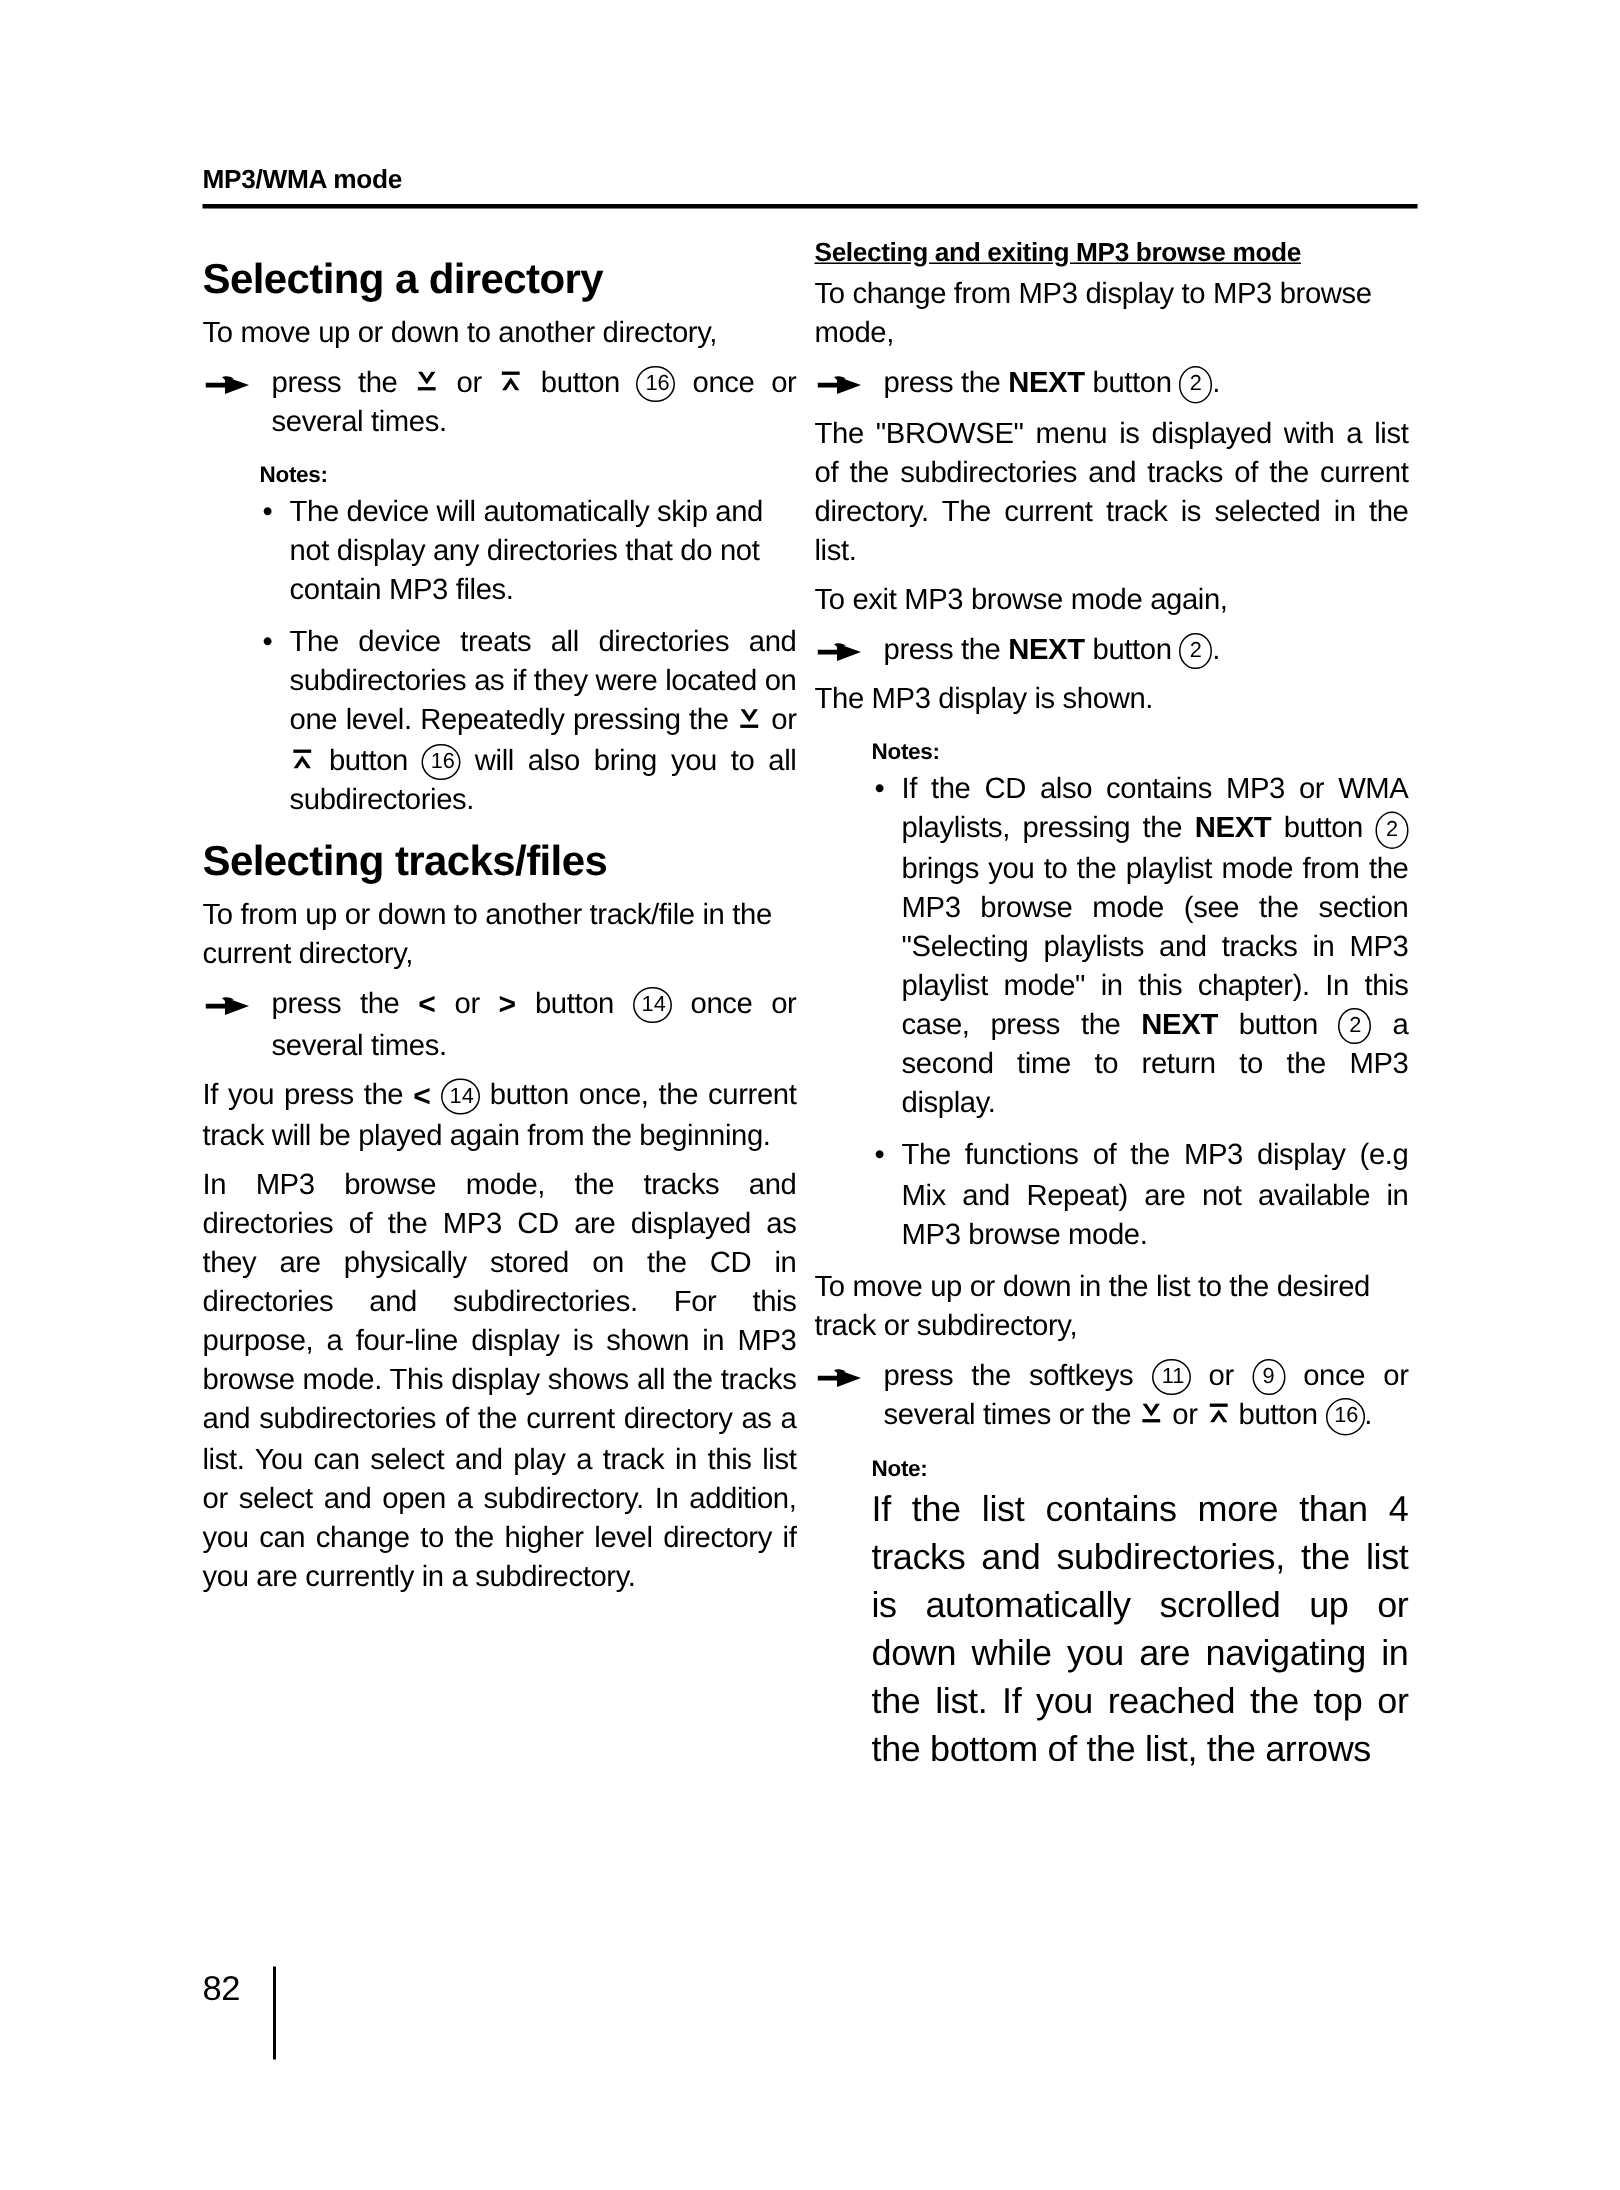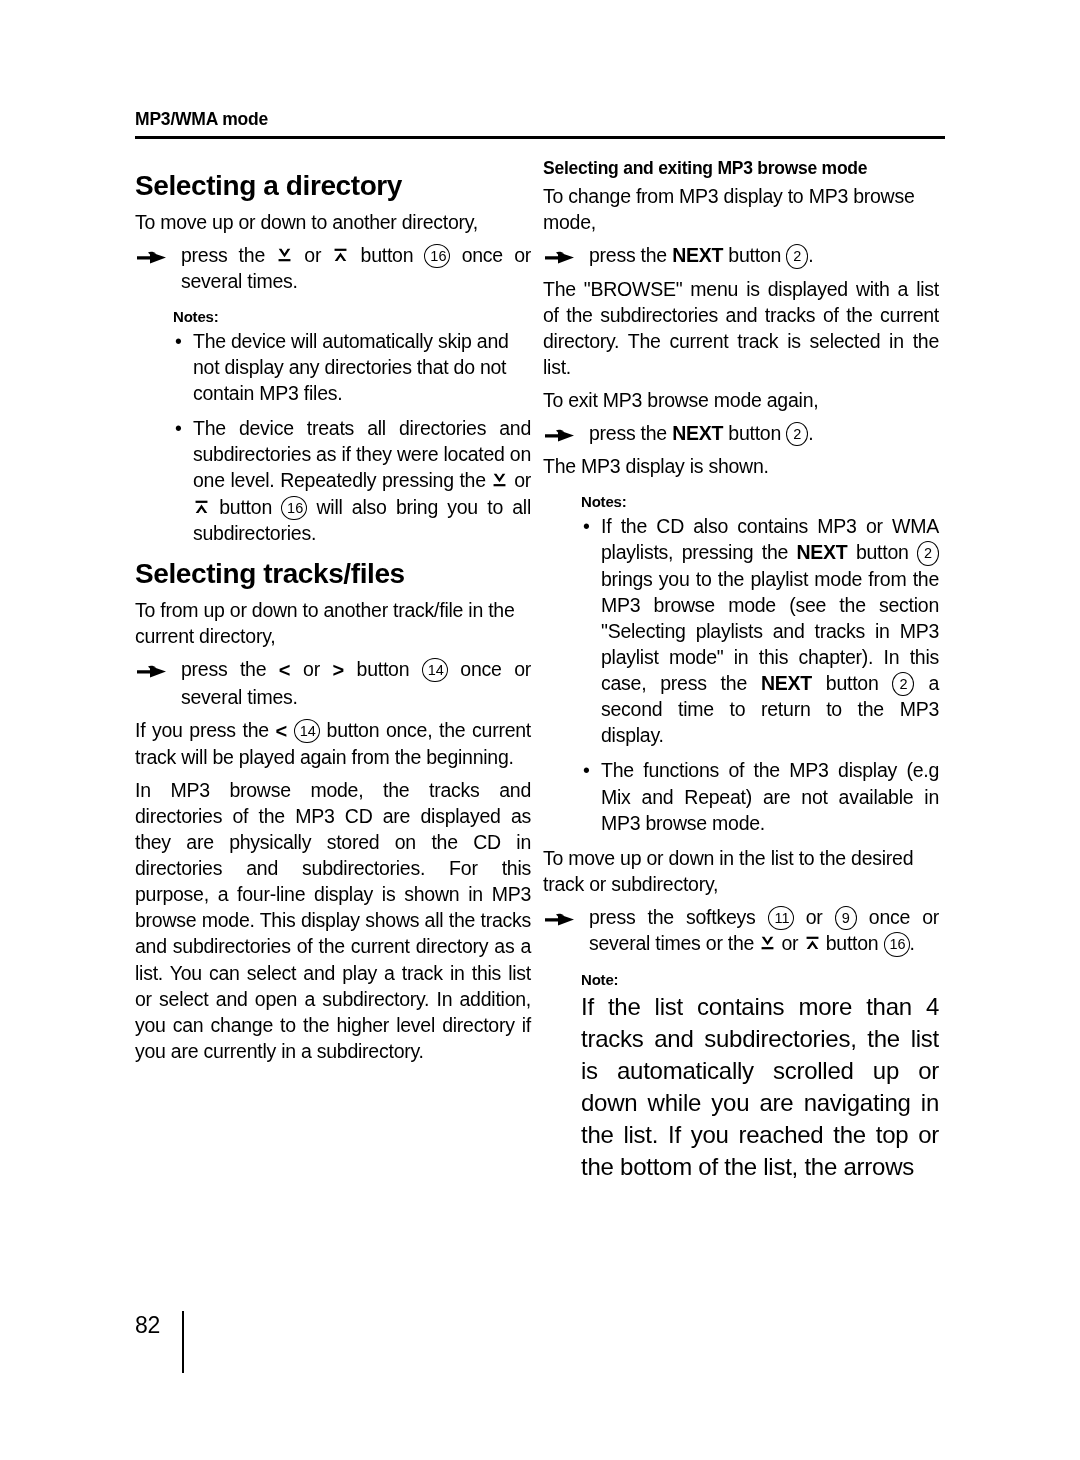--- a/index.html
+++ b/index.html
@@ -60,20 +60,21 @@
     margin: 12px 0 6px 0;
   }
   h1.sec.tight { margin-bottom: 4px; }
 
   h2.subsec {
     font-size: 17.5px;
     font-weight: bold;
     letter-spacing: -0.25px;
     line-height: 1.2;
     margin: 0 0 4px 0;
+    text-decoration: underline;
   }
 
   p.body {
     font-size: 19.5px;
     line-height: 1.335;
     margin: 0 0 7px 0;
     letter-spacing: -0.25px;
     text-align: justify;
     text-justify: inter-word;
   }

